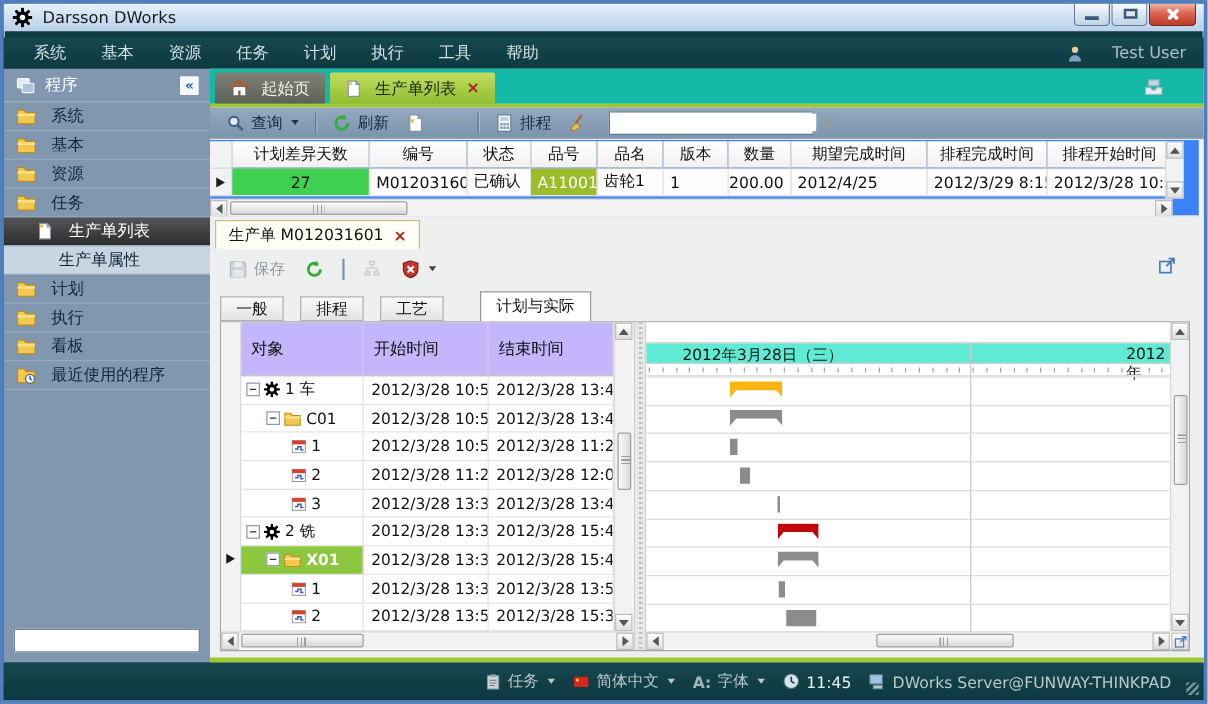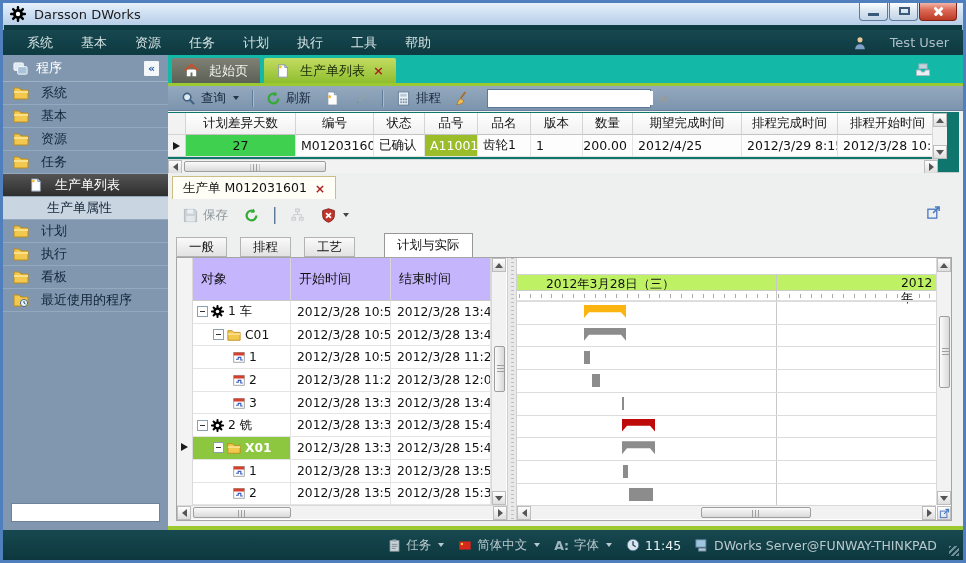--- a/index.html
+++ b/index.html
@@ -65,21 +65,21 @@
     background:linear-gradient(#95a9be,#7b94ad); border-bottom:1px solid #64809c;
     display:flex; align-items:center; padding-left:8px; gap:4px; }
   .tbtn { display:flex; align-items:center; gap:5px; color:#15253b; font-size:12.5px; padding:2px 5px; cursor:pointer; }
   .tsep { width:1px; height:17px; background:#5f7a96; box-shadow:1px 0 0 #a9bccf; margin:0 4px; }
   .caret { width:0; height:0; border-left:3.5px solid transparent; border-right:3.5px solid transparent; border-top:4px solid #22344a; margin-left:2px; }
   .tb-search { width:164px; height:19px; background:#fff; border:1px solid #5f7a96; display:flex; align-items:center; gap:5px; padding:0 5px; margin-left:8px; }
   .tb-search input { flex:1; border:none; outline:none; font-size:12px; }
   .disabled { opacity:.45; }
 
   
-  .grid { position:absolute; left:0; top:57px; right:4px; height:61px; background:#0f766e; border-bottom:1px solid #c9c9c9; }
+  .grid { position:absolute; left:0; top:57px; right:4px; height:61px; background:#3b82f6; border-bottom:1px solid #c9c9c9; }
   .g-header,.g-row { position:absolute; left:0; display:flex; }
   .g-header { top:1px; height:22px; }
   .g-row { top:23px; height:22px; }
   .gh-cell { background:linear-gradient(#ffffff,#f1f1f1); border-right:1px solid #d4d4d4; border-bottom:1px solid #c4c4c4;
     display:flex; align-items:center; justify-content:center; font-size:12.5px; }
   .gd-cell { background:#fdfdfd; border-right:1px solid #e3e3e3; border-bottom:1px solid #e3e3e3;
     display:flex; align-items:center; padding:0 5px; font-size:12.5px; white-space:nowrap; overflow:hidden; }
   .ind-cell { width:18px; background:#f2f2f2; border-right:1px solid #d4d4d4; border-bottom:1px solid #d4d4d4;
     display:flex; align-items:center; justify-content:center; }
   .tri-right { width:0; height:0; border-left:7px solid #1a1a1a; border-top:4.5px solid transparent; border-bottom:4.5px solid transparent; }
@@ -130,21 +130,21 @@
   .ticon { margin-right:4px; }
 
   
   .splitter { position:absolute; left:330px; top:0; width:10px; height:262px; background:#e9e9e9;
     border-left:1px solid #cfcfcf; border-right:1px solid #cfcfcf;
     background-image:repeating-linear-gradient(#bfbfbf 0 1px,transparent 1px 4px);
     background-size:3px 100%; background-repeat:no-repeat; background-position:center; cursor:col-resize; }
 
   
   .gantt { position:absolute; left:340px; top:0; width:419px; height:248px; overflow:hidden; background:#fff; }
-  .g-dateband { position:absolute; left:0; top:16px; right:0; height:17px; background:#bef264;
+  .g-dateband { position:absolute; left:0; top:16px; right:0; height:17px; background:#5eead4;
     border-top:1px solid #d2d2d2; border-bottom:1px solid #cccccc; font-size:12.3px; color:#111; }
   .g-day1 { position:absolute; left:29px; top:1px; }
   .g-day2 { position:absolute; left:384px; top:1px; }
   .g-ticks { position:absolute; left:0; top:33px; right:0; height:10px; border-bottom:1px solid #e0e0e0; }
   .g-tick { position:absolute; bottom:2px; width:1px; height:4px; background:#a8a8a8; }
   .g-rowline { position:absolute; left:0; right:0; height:1px; background:#dcdcdc; }
   .g-divider { position:absolute; top:16px; width:1px; height:232px; background:#c8c8c8; }
   .bar { position:absolute; height:13px; cursor:pointer; }
   .bar.summary { clip-path:polygon(0 0,100% 0,100% 100%,calc(100% - 5px) 55%,5px 55%,0 100%); }
 

